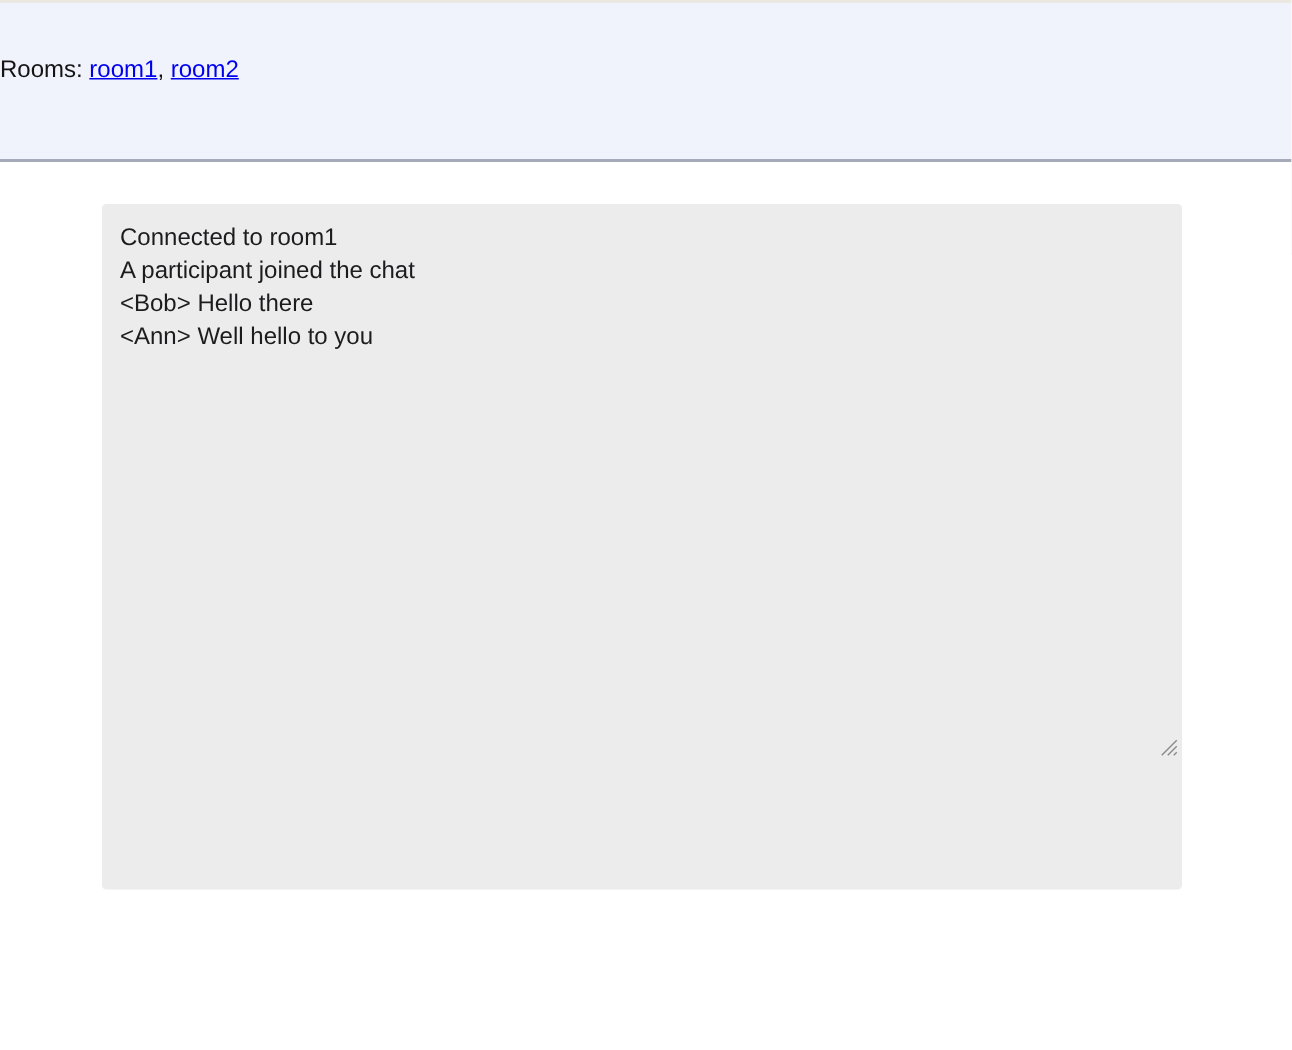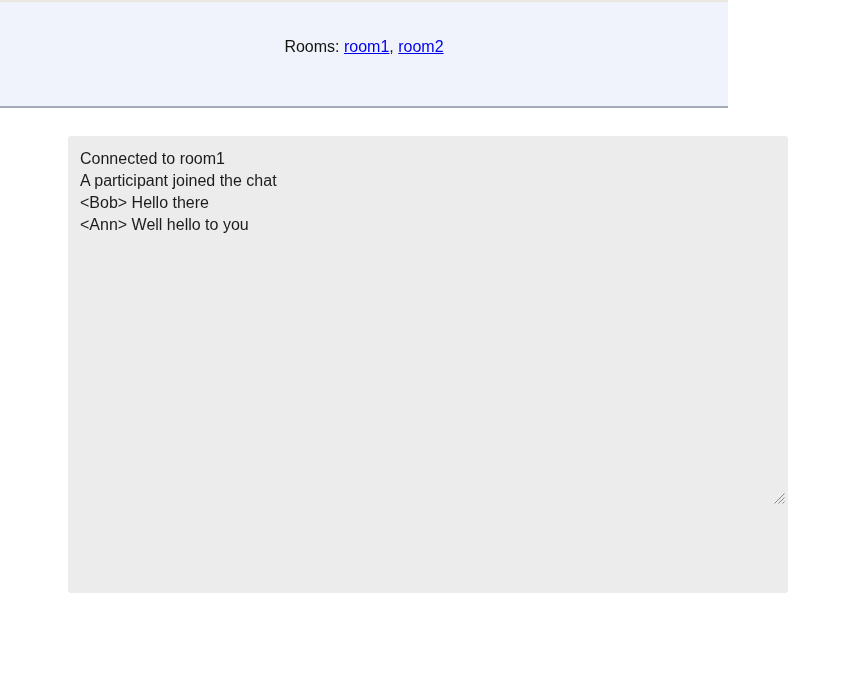--- a/index.html
+++ b/index.html
@@ -11,26 +11,25 @@
   }
   * { margin: 0; padding: 0; }
   html, body {
     width: 861px;
     height: 700px;
     background: #ffffff;
     font-family: "Liberation Sans", sans-serif;
   }
   .rooms-bar {
     box-sizing: border-box;
-    width: 728px;
+    width: 861px;
     height: 108px;
     background: var(--header-bg);
     border-top: 2px solid var(--header-top-border);
     border-bottom: 2px solid var(--header-border);
-    text-align: center;
   }
   .rooms-line {
     padding-top: 36px;
     font-size: 16px;
     color: #141414;
   }
   .rooms-line a {
     color: var(--link);
     text-decoration: underline;
     cursor: pointer;

